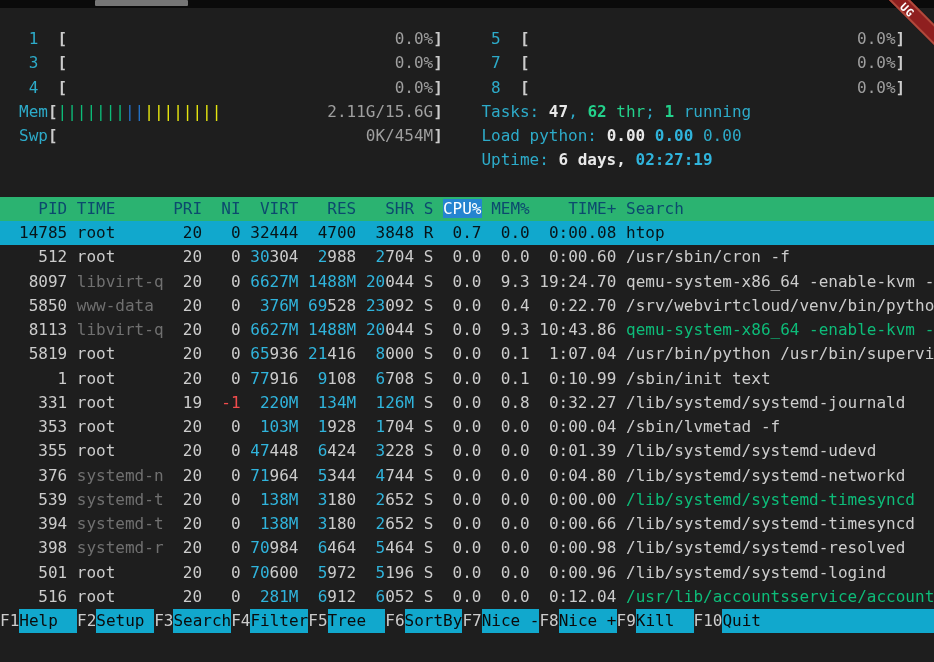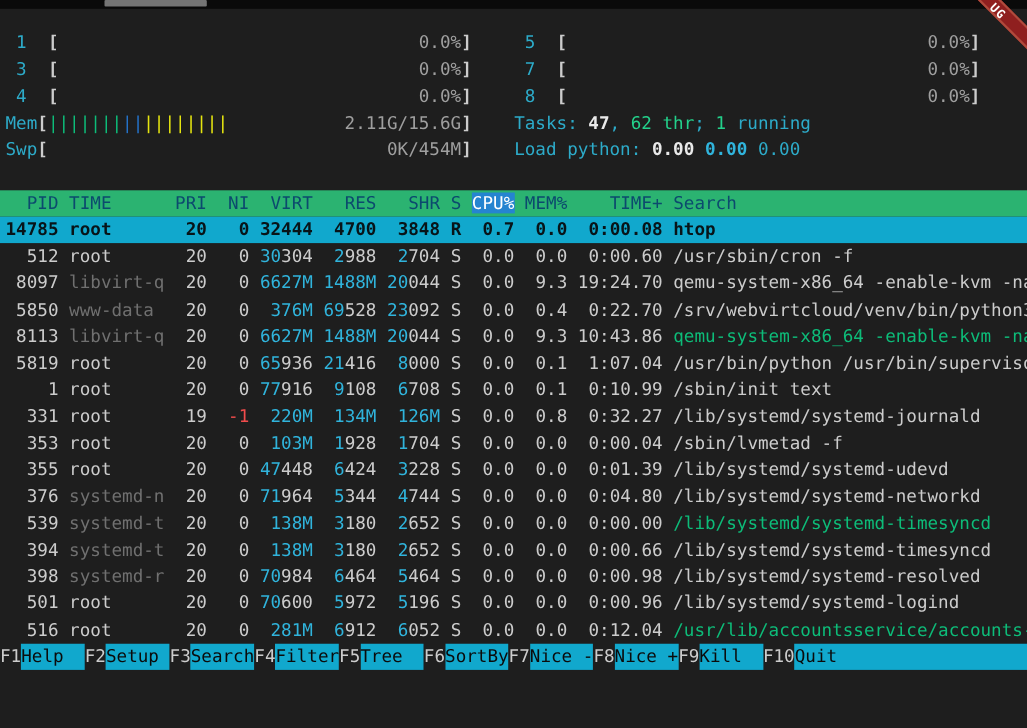--- a/index.html
+++ b/index.html
@@ -16,63 +16,64 @@
   .screen{position:relative;width:934px;height:662px;overflow:hidden}
   .topbar{position:absolute;top:0;left:0;width:934px;height:8px;background:var(--topbar_black)}
   .thumb{position:absolute;left:95px;top:0;width:93px;height:6px;background:var(--thumb_gray);border-radius:1px}
   .ribbon{position:absolute;left:860px;top:13px;width:120px;height:15px;line-height:15px;
           transform:rotate(45deg);background:var(--ribbon_red);
           border-top:2px solid #b04a3c;border-bottom:2px solid #b04a3c;
           color:#fff;font-size:11px;font-weight:bold;letter-spacing:1px;
           text-align:left;padding-left:36px;box-sizing:border-box;z-index:5}
   .term{position:absolute;top:8px;left:0;width:934px;bottom:0;padding-top:19px;box-sizing:border-box}
   .line{height:24.25px;line-height:24.25px;font-size:16px;white-space:pre;
-        padding-left:5px;color:var(--fg);overflow:hidden}
+        padding-left:19px;color:var(--fg);overflow:hidden}
   
   .w{color:var(--fg)}
   .wb{color:var(--white_bright);font-weight:bold}
   .cy{color:var(--cyan)}
   .cb{color:var(--cyan_bright);font-weight:bold}
   .g{color:var(--green_bright)}
-  .gb{color:var(--green_bright);font-weight:normal}
+  .gb{color:var(--green_bright);font-weight:bold}
   .grn{color:var(--green)}
   .c{color:var(--cyan_bright)}
   .dim{color:var(--dim)}
   .usr{color:var(--user_gray)}
   .red{color:var(--red)}
   .b{color:var(--fg);font-weight:bold}
   .yel{color:var(--yellow)}
   .blu{color:var(--blue)}
   
   .thead{background:var(--header_green)}
   .thead .th{color:#0c4a6e}
   .sortcol{background:var(--col_blue);color:#ffffff}
   
   .sel{background:var(--sel_cyan);color:var(--text_on_accent)}
-  .sel span{color:var(--text_on_accent) !important;font-weight:bold}
+  .sel span{color:var(--text_on_accent) !important;font-weight:normal}
   
   .fbar{display:flex;padding-left:0}
   .fkey{color:var(--fg)}
   .flabel{background:var(--sel_cyan);color:#0b0b0b}
   .fill{flex:1}
 </style>
 </head>
 <body>
 
 <div class="screen">
   <div class="topbar">
     <div class="thumb"></div>
   </div>
   <div class="ribbon"><span>UG</span></div>
   <div class="term" id="term">
       <div class="line "><span class="cy"> 1</span>  <span class="b">[</span>                                  <span class="dim">0.0%</span><span class="b">]</span>    <span class="cy"> 5</span>  <span class="b">[</span>                                  <span class="dim">0.0%</span><span class="b">]</span></div>
       <div class="line "><span class="cy"> 3</span>  <span class="b">[</span>                                  <span class="dim">0.0%</span><span class="b">]</span>    <span class="cy"> 7</span>  <span class="b">[</span>                                  <span class="dim">0.0%</span><span class="b">]</span></div>
       <div class="line "><span class="cy"> 4</span>  <span class="b">[</span>                                  <span class="dim">0.0%</span><span class="b">]</span>    <span class="cy"> 8</span>  <span class="b">[</span>                                  <span class="dim">0.0%</span><span class="b">]</span></div>
       <div class="line "><span class="cy">Mem</span><span class="b">[</span><span class="grn">|||||||</span><span class="blu">||</span><span class="yel">||||||||</span>           <span class="dim">2.11G/15.6G</span><span class="b">]</span>    <span class="cy">Tasks: </span><span class="wb">47</span><span class="cy">, </span><span class="gb">62</span><span class="g"> thr</span><span class="cy">; </span><span class="gb">1</span><span class="cy"> running</span></div>
       <div class="line "><span class="cy">Swp</span><span class="b">[</span>                                <span class="dim">0K/454M</span><span class="b">]</span>    <span class="cy">Load python: </span><span class="wb">0.00 </span><span class="cb">0.00 </span><span class="cy">0.00</span></div>
+      <div class="line ">                                                <span class="cy">Uptime: </span><span class="wb">6 days, </span><span class="cb">02:27:19</span></div>
       <div class="line "></div>
       <div class="line thead"><span class="th">  PID</span> <span class="th">TIME     </span> <span class="th">PRI</span> <span class="th"> NI</span> <span class="th"> VIRT</span> <span class="th">  RES</span> <span class="th">  SHR</span> <span class="th">S</span> <span class="sortcol">CPU%</span> <span class="th">MEM%</span> <span class="th">   TIME+</span> <span class="th">Search</span></div>
       <div class="line row sel"><span class="w">14785</span> <span class="w">root     </span> <span class="w"> 20</span> <span class="w">  0</span> <span class="c">32</span><span class="w">444</span> <span class="c"> 4</span><span class="w">700</span> <span class="c"> 3</span><span class="w">848</span> <span class="w">R</span> <span class="w"> 0.7</span> <span class="w"> 0.0</span> <span class="w"> 0:00.08</span> <span class="w">htop</span></div>
       <div class="line row"><span class="w">  512</span> <span class="w">root     </span> <span class="w"> 20</span> <span class="w">  0</span> <span class="c">30</span><span class="w">304</span> <span class="c"> 2</span><span class="w">988</span> <span class="c"> 2</span><span class="w">704</span> <span class="w">S</span> <span class="w"> 0.0</span> <span class="w"> 0.0</span> <span class="w"> 0:00.60</span> <span class="w">/usr/sbin/cron -f</span></div>
       <div class="line row"><span class="w"> 8097</span> <span class="usr">libvirt-q</span> <span class="w"> 20</span> <span class="w">  0</span> <span class="c">6627M</span> <span class="c">1488M</span> <span class="c">20</span><span class="w">044</span> <span class="w">S</span> <span class="w"> 0.0</span> <span class="w"> 9.3</span> <span class="w">19:24.70</span> <span class="w">qemu-system-x86_64 -enable-kvm -na</span></div>
       <div class="line row"><span class="w"> 5850</span> <span class="usr">www-data </span> <span class="w"> 20</span> <span class="w">  0</span> <span class="c"> 376M</span> <span class="c">69</span><span class="w">528</span> <span class="c">23</span><span class="w">092</span> <span class="w">S</span> <span class="w"> 0.0</span> <span class="w"> 0.4</span> <span class="w"> 0:22.70</span> <span class="w">/srv/webvirtcloud/venv/bin/python3</span></div>
       <div class="line row"><span class="w"> 8113</span> <span class="usr">libvirt-q</span> <span class="w"> 20</span> <span class="w">  0</span> <span class="c">6627M</span> <span class="c">1488M</span> <span class="c">20</span><span class="w">044</span> <span class="w">S</span> <span class="w"> 0.0</span> <span class="w"> 9.3</span> <span class="w">10:43.86</span> <span class="grn">qemu-system-x86_64 -enable-kvm -na</span></div>
       <div class="line row"><span class="w"> 5819</span> <span class="w">root     </span> <span class="w"> 20</span> <span class="w">  0</span> <span class="c">65</span><span class="w">936</span> <span class="c">21</span><span class="w">416</span> <span class="c"> 8</span><span class="w">000</span> <span class="w">S</span> <span class="w"> 0.0</span> <span class="w"> 0.1</span> <span class="w"> 1:07.04</span> <span class="w">/usr/bin/python /usr/bin/superviso</span></div>
       <div class="line row"><span class="w">    1</span> <span class="w">root     </span> <span class="w"> 20</span> <span class="w">  0</span> <span class="c">77</span><span class="w">916</span> <span class="c"> 9</span><span class="w">108</span> <span class="c"> 6</span><span class="w">708</span> <span class="w">S</span> <span class="w"> 0.0</span> <span class="w"> 0.1</span> <span class="w"> 0:10.99</span> <span class="w">/sbin/init text</span></div>
       <div class="line row"><span class="w">  331</span> <span class="w">root     </span> <span class="w"> 19</span> <span class="red"> -1</span> <span class="c"> 220M</span> <span class="c"> 134M</span> <span class="c"> 126M</span> <span class="w">S</span> <span class="w"> 0.0</span> <span class="w"> 0.8</span> <span class="w"> 0:32.27</span> <span class="w">/lib/systemd/systemd-journald</span></div>

